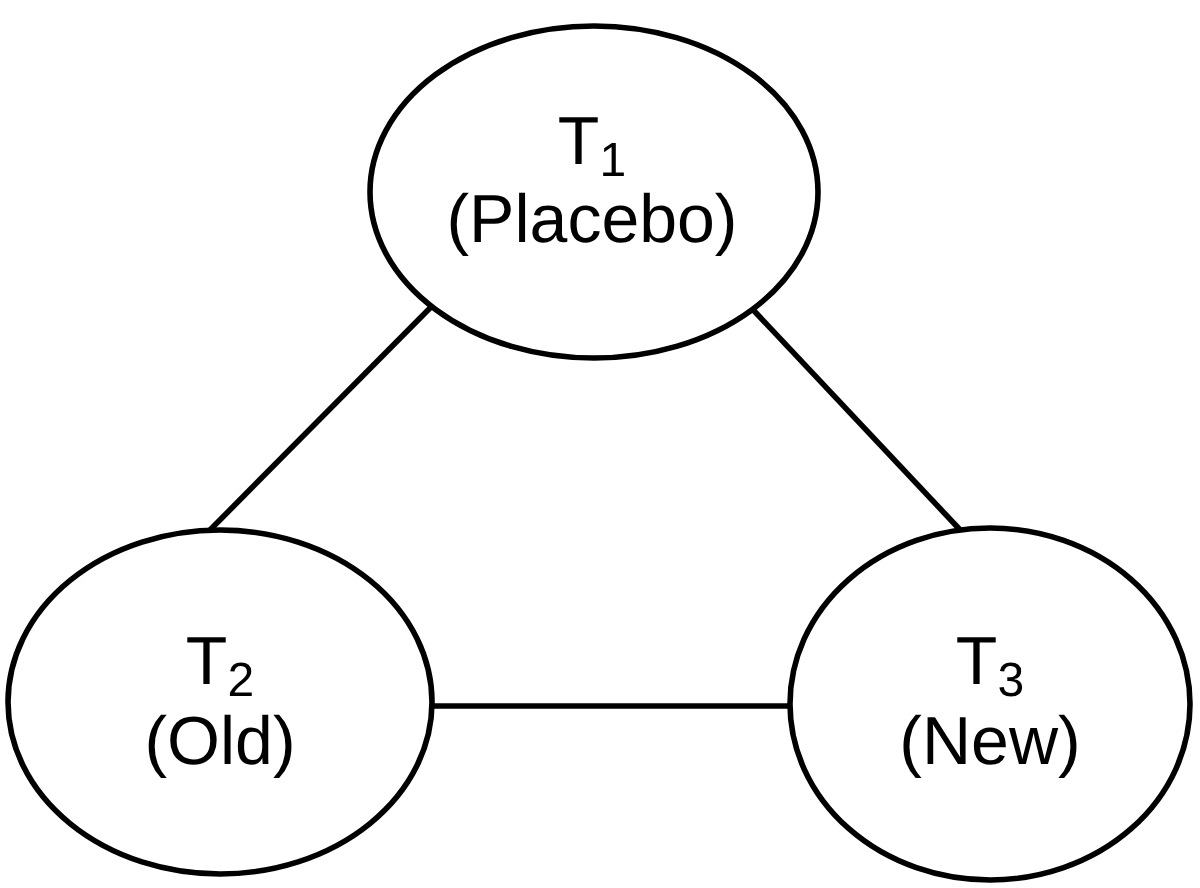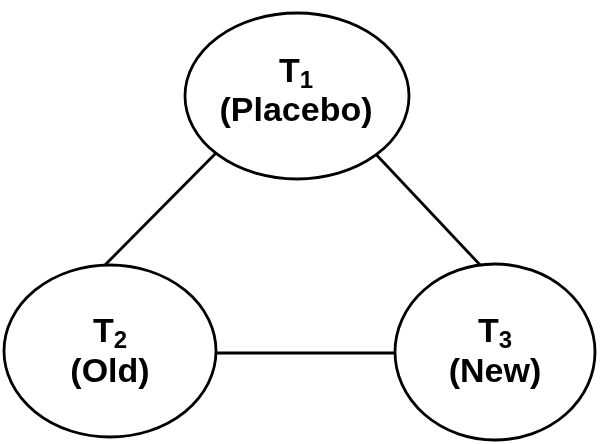--- a/index.html
+++ b/index.html
@@ -6,21 +6,20 @@
     margin: 0;
     padding: 0;
     background: #ffffff;
   }
   .stage {
     width: 600px;
     height: 444px;
     background: #ffffff;
     overflow: hidden;
     position: relative;
-    font-weight: bold;
   }
   svg {
     display: block;
     font-family: "Liberation Sans", sans-serif;
   }
   .node-text {
     font-family: "Liberation Sans", sans-serif;
   }
 </style>
 </head>

